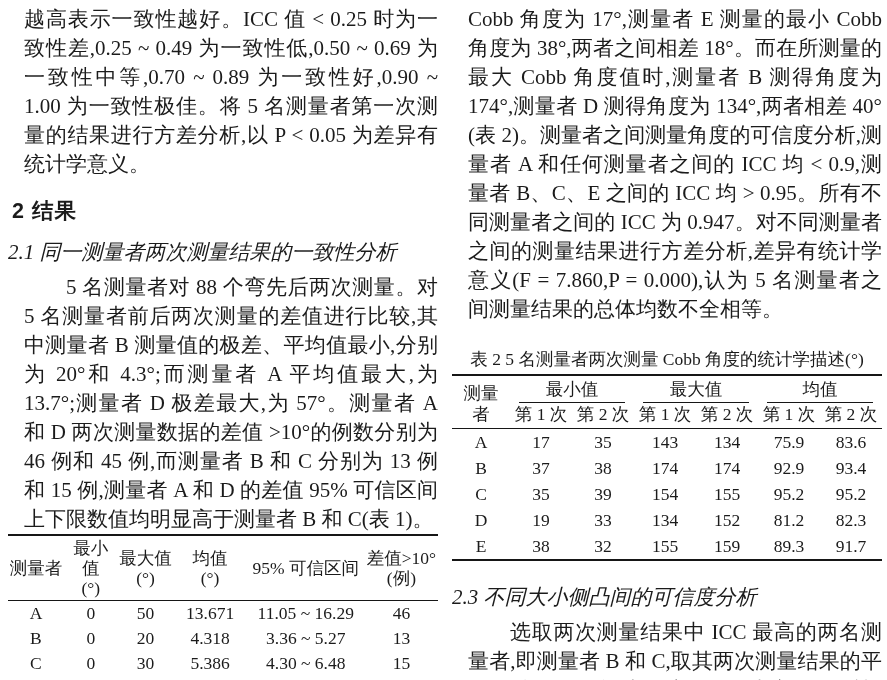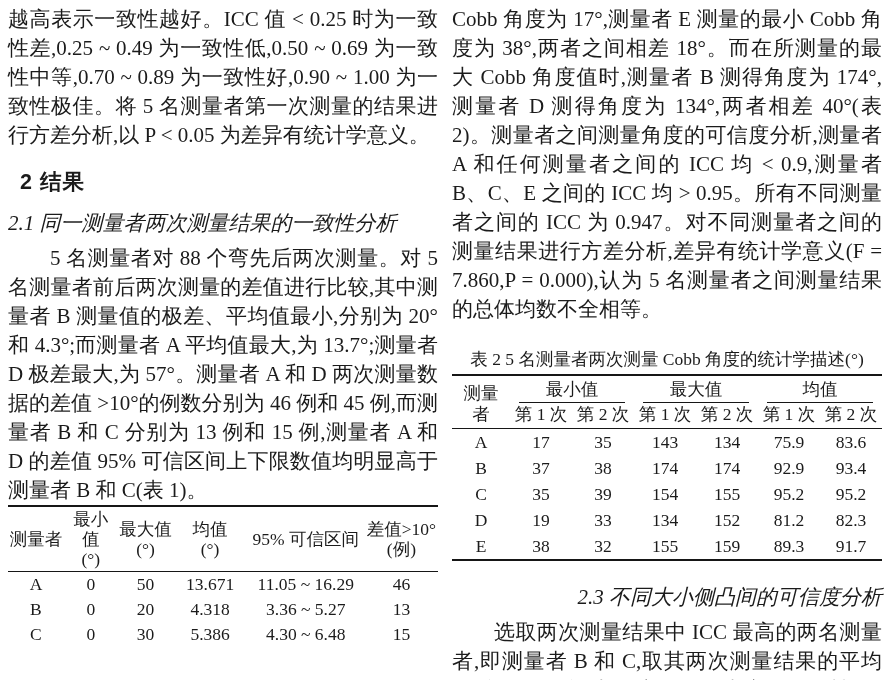--- a/index.html
+++ b/index.html
@@ -15,37 +15,38 @@
   }
   .col { position: absolute; top: 5px; width: 430px; }
   .col-left  { left: 8px; }
   .col-right { left: 452px; }
 
   p.body-text {
     font-size: 21px;
     line-height: 29px;
     text-align: justify;
     color: #1b1b1b;
+    margin-left: 16px;
   }
   p.indent { text-indent: 2em; }
 
   h2.sec-heading {
     font-family: "Liberation Sans", "DejaVu Sans", sans-serif;
     font-size: 21.5px;
     font-weight: 700;
-    margin: 17px 0 13px 12px;
+    margin: 17px 0 13px 4px;
     letter-spacing: 1px;
   }
   h3.subsec-heading {
     font-size: 21px;
     font-weight: 400;
     margin: 0 0 7px 0;
     font-style: italic;
   }
-  h3.subsec-23 { margin: 22px 0 7px 0; text-align: right; }
+  h3.subsec-23 { margin: 22px 0 7px 0; }
 
   .tbl-title {
     text-align: center;
     font-size: 17.5px;
     line-height: 22px;
     margin: 12px 0 4px 0;
   }
   .tbl2-title { margin-top: 24px; text-align: center; }
 
   table.datatable {

